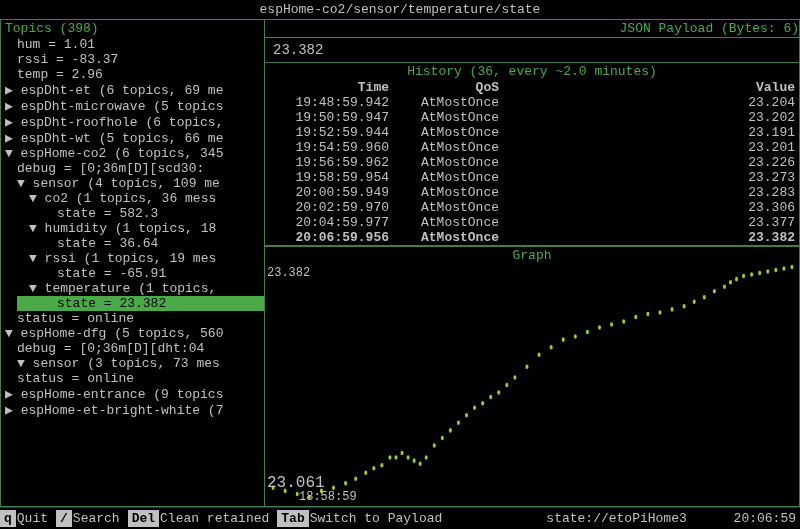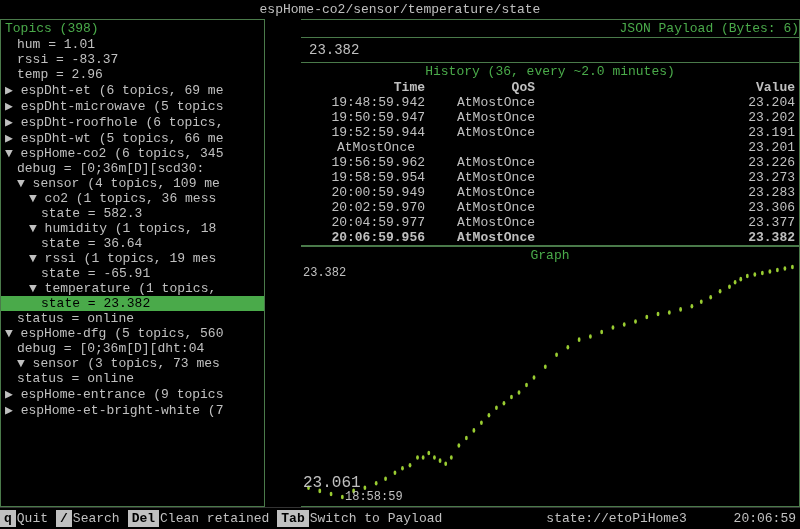--- a/index.html
+++ b/index.html
@@ -21,21 +21,20 @@
       color: #c0c0c0;
       padding: 2px 0;
       flex-shrink: 0;
     }
 
     
     #main {
       display: flex;
       flex: 1;
       overflow: hidden;
-      gap: 36px;
     }
 
     
     #left-panel {
       width: 265px;
       flex-shrink: 0;
       border: 1px solid #4a7a4a;
       overflow: hidden;
       position: relative;
     }
@@ -46,21 +45,21 @@
     }
 
     .topic-item {
       padding: 0 4px;
       white-space: nowrap;
       overflow: hidden;
     }
 
     .topic-item.indent1 { padding-left: 16px; }
     .topic-item.indent2 { padding-left: 28px; }
-    .topic-item.indent3 { padding-left: 40px; }
+    .topic-item.indent3 { padding-left: 40px; margin-left: 16px; }
 
     .topic-item.selected {
       background: #4aaa4a;
       color: #000;
     }
 
     
     #right-panel {
       flex: 1;
       display: flex;
@@ -164,21 +163,21 @@
       position: absolute;
       left: 2px;
       bottom: 14px;
       color: #c0c0c0;
       font-size: 16px;
     }
 
     .x-label-left {
       position: absolute;
       bottom: 2px;
-      left: 44px;
+      left: 34px;
       color: #c0c0c0;
       font-size: 12px;
     }
 
     
     #status-bar {
       display: flex;
       align-items: center;
       background: #000;
       flex-shrink: 0;
@@ -276,20 +275,21 @@
               <span class="col-time">19:50:59.947</span>
               <span class="col-qos">AtMostOnce</span>
               <span class="col-value">23.202</span>
             </div>
             <div class="history-row">
               <span class="col-time">19:52:59.944</span>
               <span class="col-qos">AtMostOnce</span>
               <span class="col-value">23.191</span>
             </div>
             <div class="history-row">
+              <span class="col-time">19:54:59.960</span>
               <span class="col-qos">AtMostOnce</span>
               <span class="col-value">23.201</span>
             </div>
             <div class="history-row">
               <span class="col-time">19:56:59.962</span>
               <span class="col-qos">AtMostOnce</span>
               <span class="col-value">23.226</span>
             </div>
             <div class="history-row">
               <span class="col-time">19:58:59.954</span>

